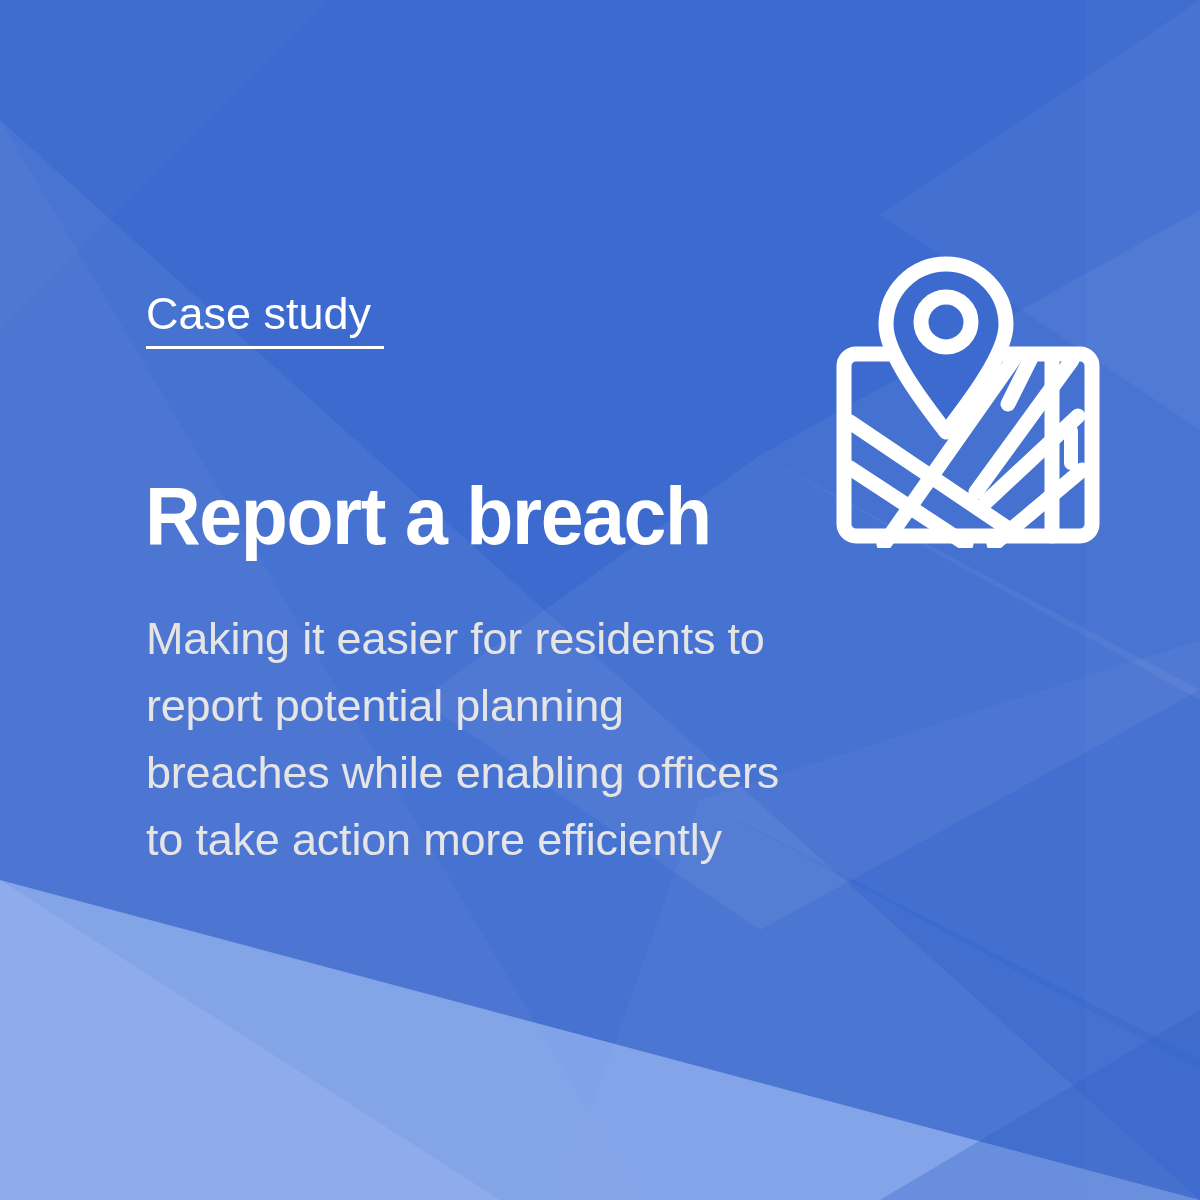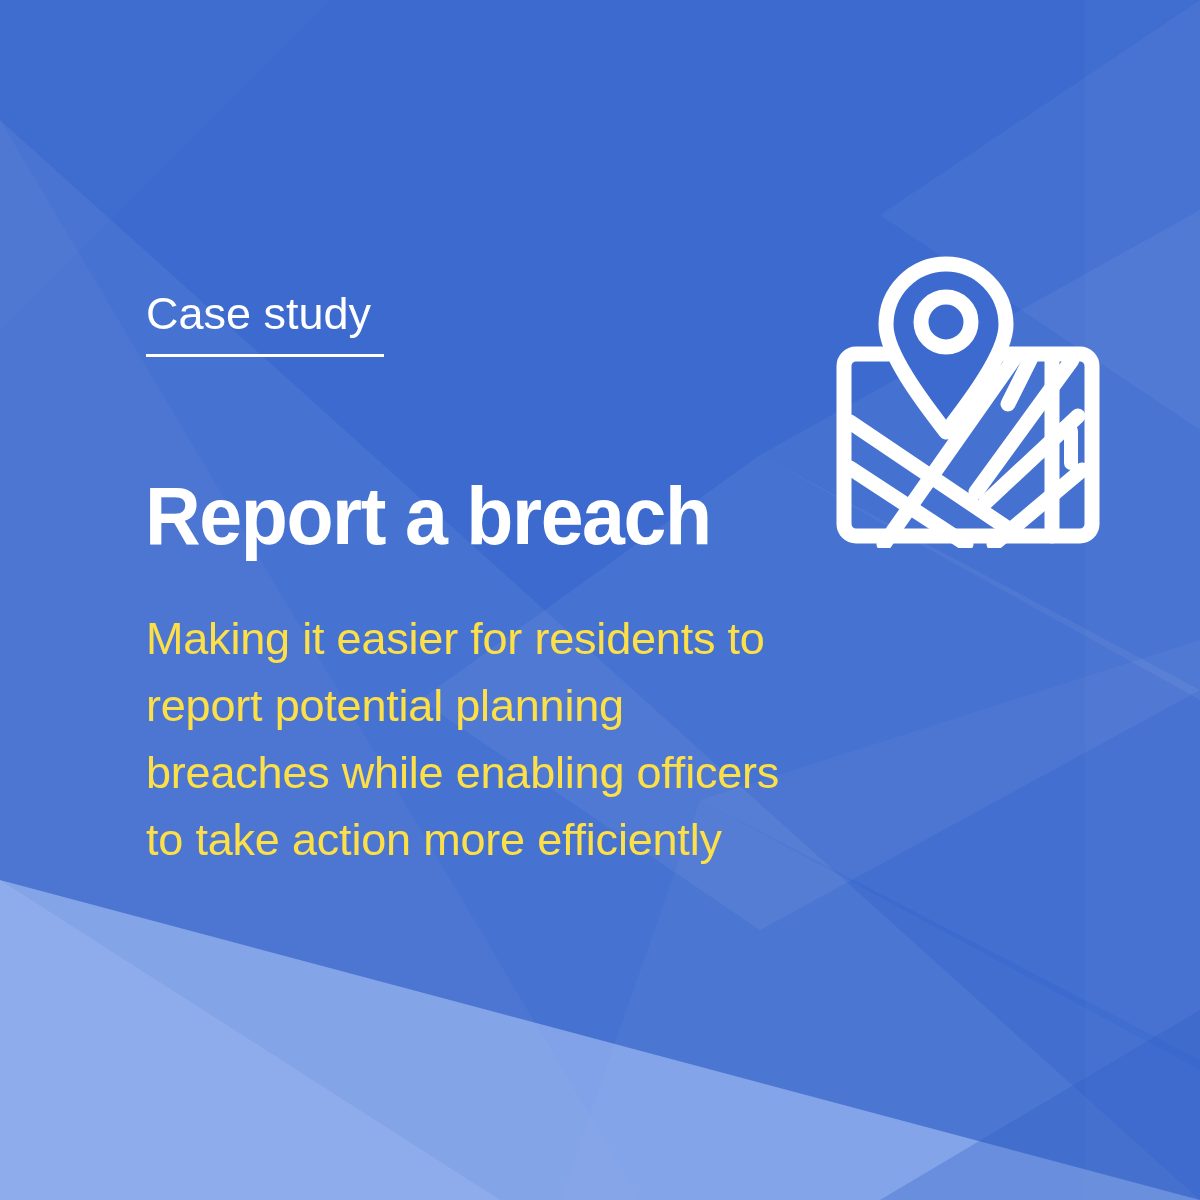--- a/index.html
+++ b/index.html
@@ -38,21 +38,21 @@
     position: absolute;
     left: 146px;
     top: 288px;
     color: #ffffff;
     font-size: 45px;
     line-height: 52px;
     font-weight: 400;
     letter-spacing: 0px;
     white-space: pre;
     border-bottom: 3px solid #ffffff;
-    padding-bottom: 14px;
+    padding-bottom: 6px;
     display: inline-block;
   }
 
   #headline {
     position: absolute;
     left: 145px;
     top: 415px;
     color: #ffffff;
     font-size: 82px;
     line-height: 92px;
@@ -61,21 +61,21 @@
     white-space: nowrap;
     transform: scaleX(0.94);
     transform-origin: left top;
   }
 
   #body-copy {
     position: absolute;
     left: 146px;
     top: 560px;
     width: 660px;
-    color: #fde047;
+    color: #e5e5e5;
     font-size: 45px;
     line-height: 67px;
     font-weight: 400;
     letter-spacing: -0.2px;
   }
 
   
   #map-icon {
     position: absolute;
     left: 826px;

